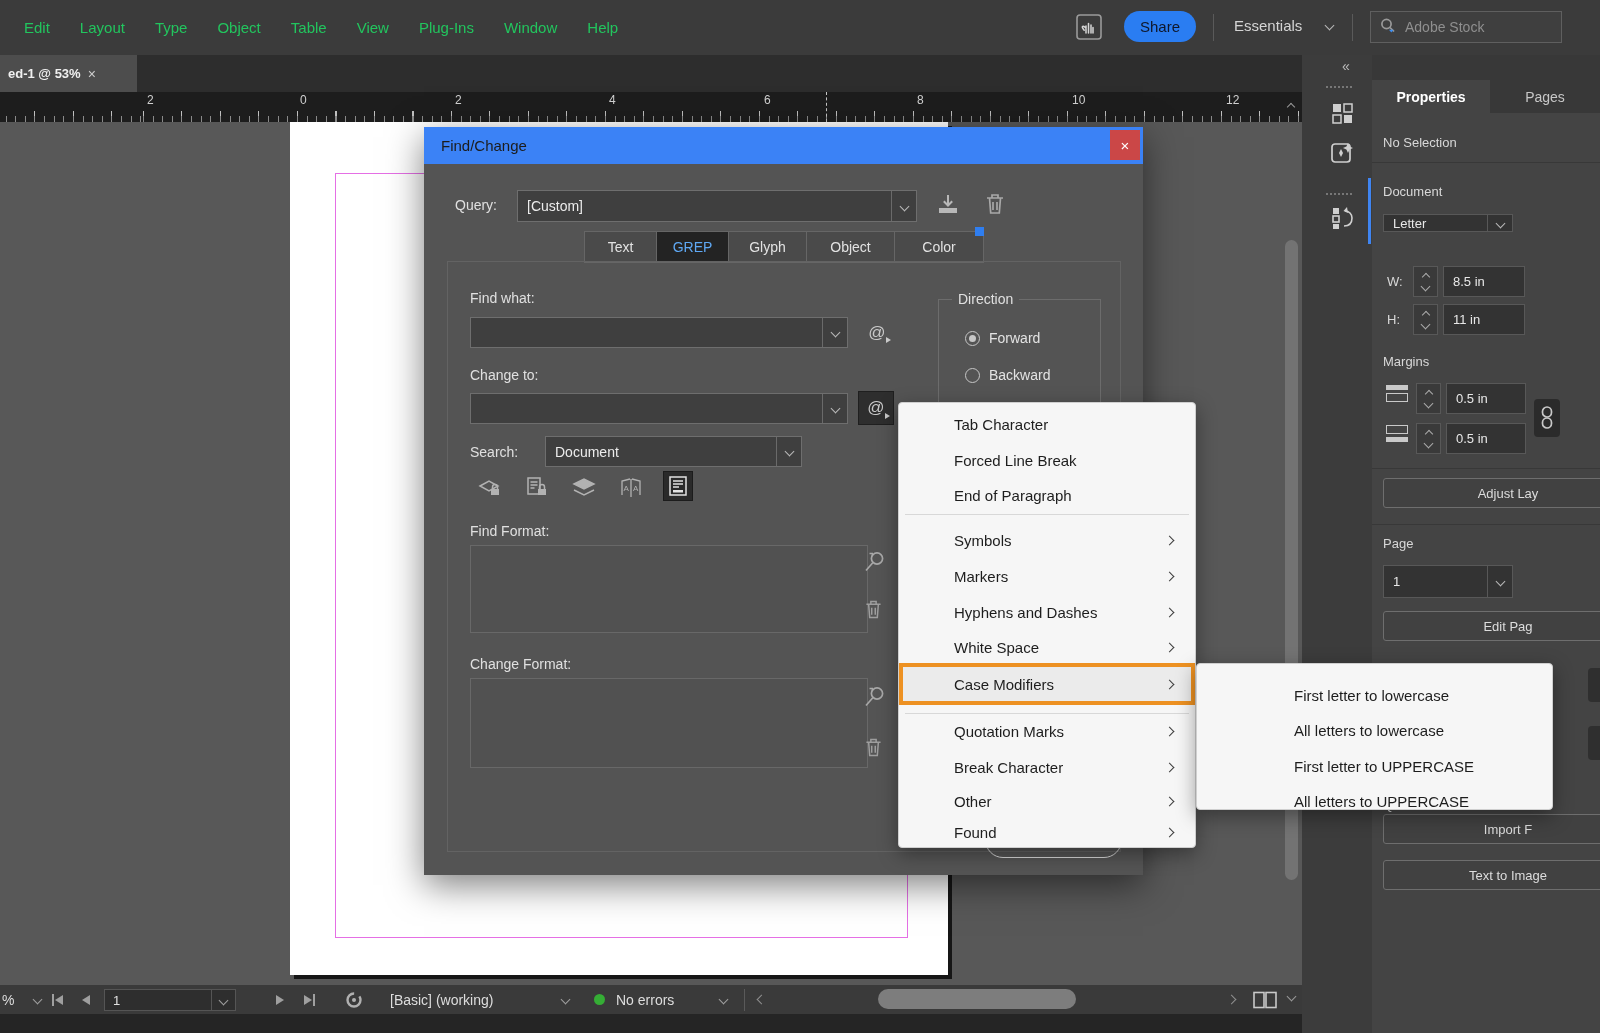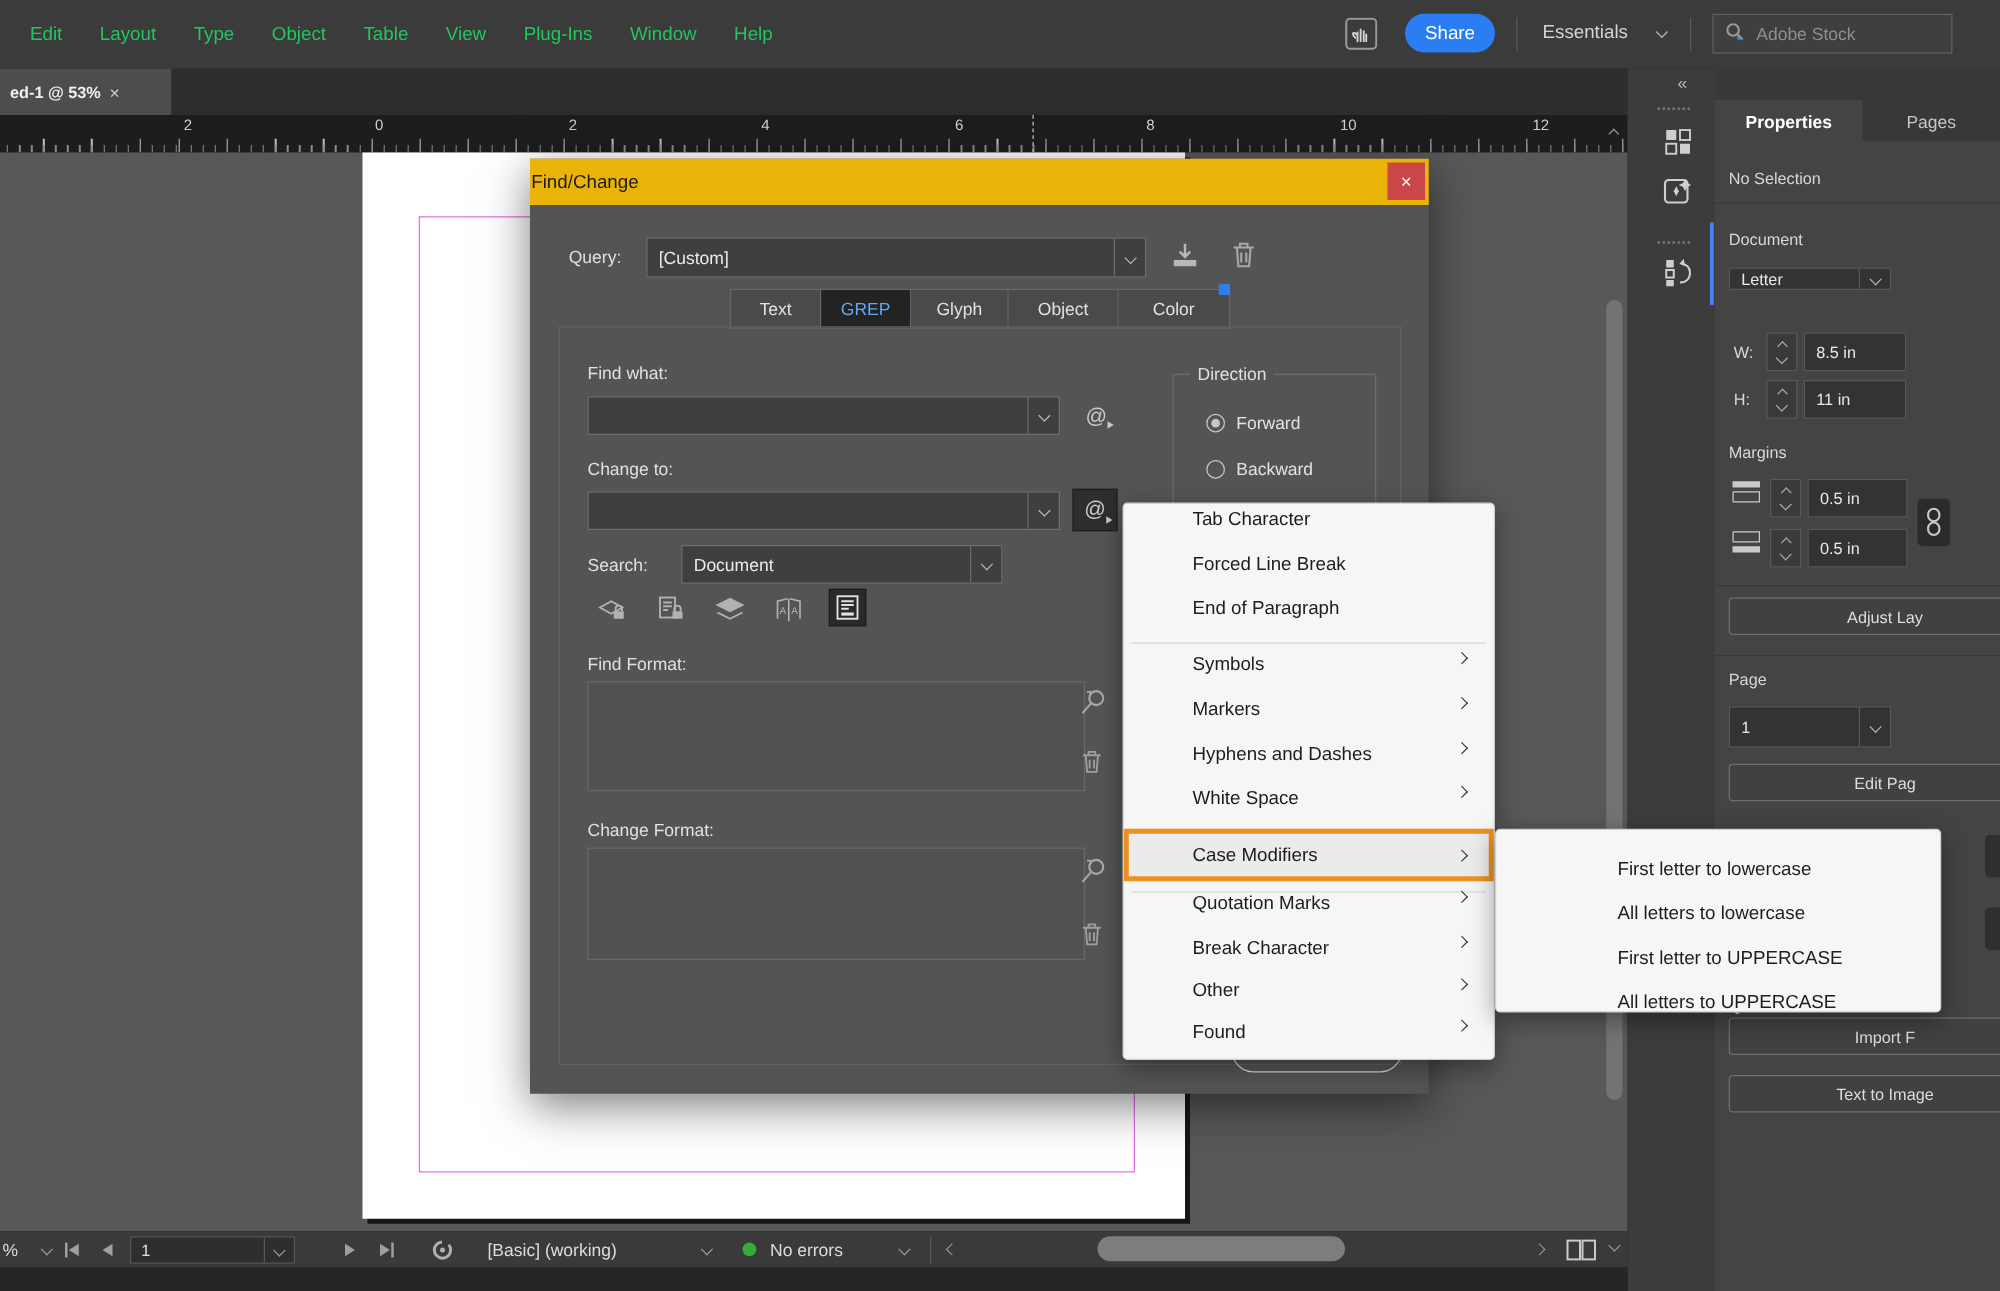--- a/index.html
+++ b/index.html
@@ -7,59 +7,59 @@
   #root{position:relative;width:1600px;height:1033px;overflow:hidden;
         font-family:"Liberation Sans",sans-serif;color:#ddd;font-size:14px}
   .abs{position:absolute}
   
   .cd{display:inline-block;width:7px;height:7px;border-right:1.6px solid #b9b9b9;border-bottom:1.6px solid #b9b9b9;transform:rotate(45deg)}
   .cr{display:inline-block;width:7px;height:7px;border-right:1.6px solid #3d3d3d;border-bottom:1.6px solid #3d3d3d;transform:rotate(-45deg)}
   .cu{display:inline-block;width:6px;height:6px;border-right:1.4px solid #aaa;border-bottom:1.4px solid #aaa;transform:rotate(-135deg)}
   
   #menubar{left:0;top:0;width:1600px;height:55px;background:#3b3b3b;display:flex;align-items:center;gap:30px;padding-left:24px}
   .mitem{color:#22c55e;font-size:15px}
-  .pill{background:#2a7df2;color:#ffffff;border-radius:16px;font-size:15px;display:flex;align-items:center;justify-content:center}
+  .pill{background:#2a7df2;color:#0f172a;border-radius:16px;font-size:15px;display:flex;align-items:center;justify-content:center}
   .vdiv{width:1px;background:#5a5a5a}
   
   #tabstrip{left:0;top:55px;width:1302px;height:37px;background:#2d2d2d}
   #doctab{left:0;top:55px;width:137px;height:37px;background:#4d4d4d;display:flex;align-items:center;gap:7px;padding-left:8px}
   #ruler{left:0;top:92px;width:1302px;height:30px;background:#1d1d1d;overflow:hidden}
   .tickminor{position:absolute;bottom:0;left:0;right:0;height:6px;
      background:repeating-linear-gradient(to right,#8a8a8a 0 1px,transparent 1px 9.625px);background-position:143px 0}
   .tickmajor{position:absolute;bottom:0;left:0;right:0;height:11px;
      background:repeating-linear-gradient(to right,#c0c0c0 0 1px,transparent 1px 38.5px);background-position:143px 0}
   .rnum{position:absolute;top:1px;font-size:12px;color:#d0d0d0}
   
   #canvas{left:0;top:122px;width:1302px;height:863px;background:#585858}
   #page{left:290px;top:122px;width:658px;height:853px;background:#fff;box-shadow:4px 4px 0 #161616}
   #marginrect{left:335px;top:173px;width:573px;height:765px;border:1px solid #e56fe5}
   
   #dlg{left:424px;top:127px;width:719px;height:748px;background:#545454;box-shadow:0 10px 34px rgba(0,0,0,.5);z-index:5}
-  #dlgtitle{position:absolute;left:0;top:0;width:100%;height:37px;background:#eab308;display:flex;align-items:center;padding-left:1px}
+  #dlgtitle{position:absolute;left:0;top:0;width:100%;height:37px;background:#3b82f6;display:flex;align-items:center;padding-left:17px}
   .closebtn{position:absolute;right:3px;top:3px;width:30px;height:30px;background:#cb4747;color:#fff;display:flex;align-items:center;justify-content:center;font-size:15px}
   .inp{background:#3f3f3f;border:1px solid #6e6e6e;position:absolute;display:flex;align-items:center}
   .inp .val{padding-left:9px;color:#ececec;font-size:14px}
   .ddchev{position:absolute;right:0;top:0;bottom:0;width:25px;border-left:1px solid #6a6a6a;display:flex;align-items:center;justify-content:center}
   .lbl{position:absolute;color:#e0e0e0;font-size:14px}
   .tab{height:30px;display:flex;align-items:center;justify-content:center;font-size:14px;color:#e2e2e2;border-right:1px solid #666;background:#4a4a4a}
   .tab.active{background:#232323;color:#5fa9f5}
   .grpframe{position:absolute;border:1px solid #636363}
   .radio{width:15px;height:15px;border:1.6px solid #c6c6c6;border-radius:50%}
   .radio.sel{display:flex;align-items:center;justify-content:center}
   .radio.sel::after{content:"";width:7px;height:7px;background:#c6c6c6;border-radius:50%}
   .fmtbox{position:absolute;background:#515151;border:1px solid #686868}
   .scopebtn{position:absolute;width:30px;height:30px;display:flex;align-items:center;justify-content:center}
   .scopebtn.active{background:#2a2a2a;border:1px solid #1c1c1c}
   .atbtn{position:absolute;color:#c9c9c9;font-size:17px;display:flex;align-items:center;justify-content:center}
   .tri{position:absolute;width:0;height:0;border-left:5px solid #c9c9c9;border-top:3px solid transparent;border-bottom:3px solid transparent}
   #donebtn{position:absolute;left:561px;top:695px;width:137px;height:36px;border:1.5px solid #d4d4d4;border-radius:18px;display:flex;align-items:center;justify-content:center;color:#ececec;font-size:15px}
   
   .menu{background:#f6f6f6;border:1px solid #cfcfcf;border-radius:4px;box-shadow:0 6px 20px rgba(0,0,0,.38)}
   #ctxmenu{left:898px;top:402px;width:298px;height:446px;z-index:8}
-  .mi{position:absolute;left:0;width:100%;height:35px;display:flex;align-items:flex-start;padding-left:55px;color:#1d1d1d;font-size:15px}
+  .mi{position:absolute;left:0;width:100%;height:35px;display:flex;align-items:center;padding-left:55px;color:#1d1d1d;font-size:15px}
   .mi .cr{position:absolute;right:22px}
   .msep{position:absolute;left:6px;right:6px;height:1px;background:#d8d8d8}
   #hlrow{position:absolute;left:0;width:100%;top:260px;height:42px;background:#ebebeb;border:4px solid #ED9122;display:flex;align-items:center;padding-left:51px;color:#1d1d1d;font-size:15px}
   #submenu{left:1196px;top:663px;width:357px;height:147px;z-index:9}
   .smi{position:absolute;left:0;width:100%;height:35px;display:flex;align-items:flex-end;padding-left:97px;color:#1d1d1d;font-size:15px}
   
   #dock{left:1302px;top:55px;width:70px;height:978px;background:#3c3c3c}
   .dockicon{position:absolute;width:30px;height:30px;display:flex;align-items:center;justify-content:center}
   .dots{position:absolute;width:26px;height:0;border-top:2px dotted #777}
   #panel{left:1372px;top:55px;width:228px;height:978px;background:#444}

